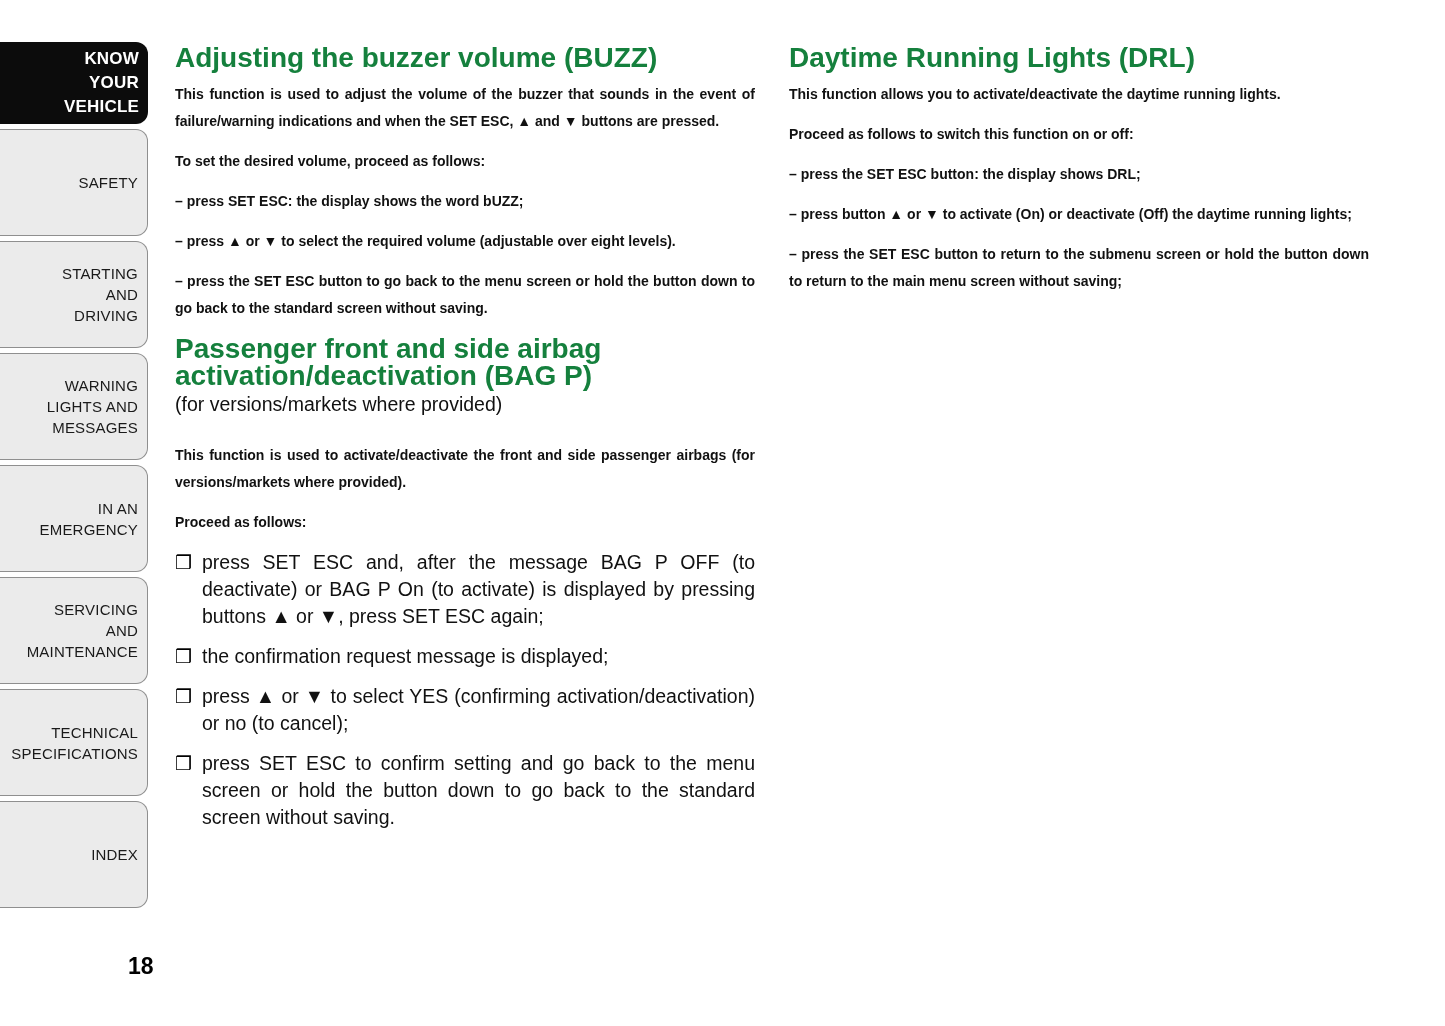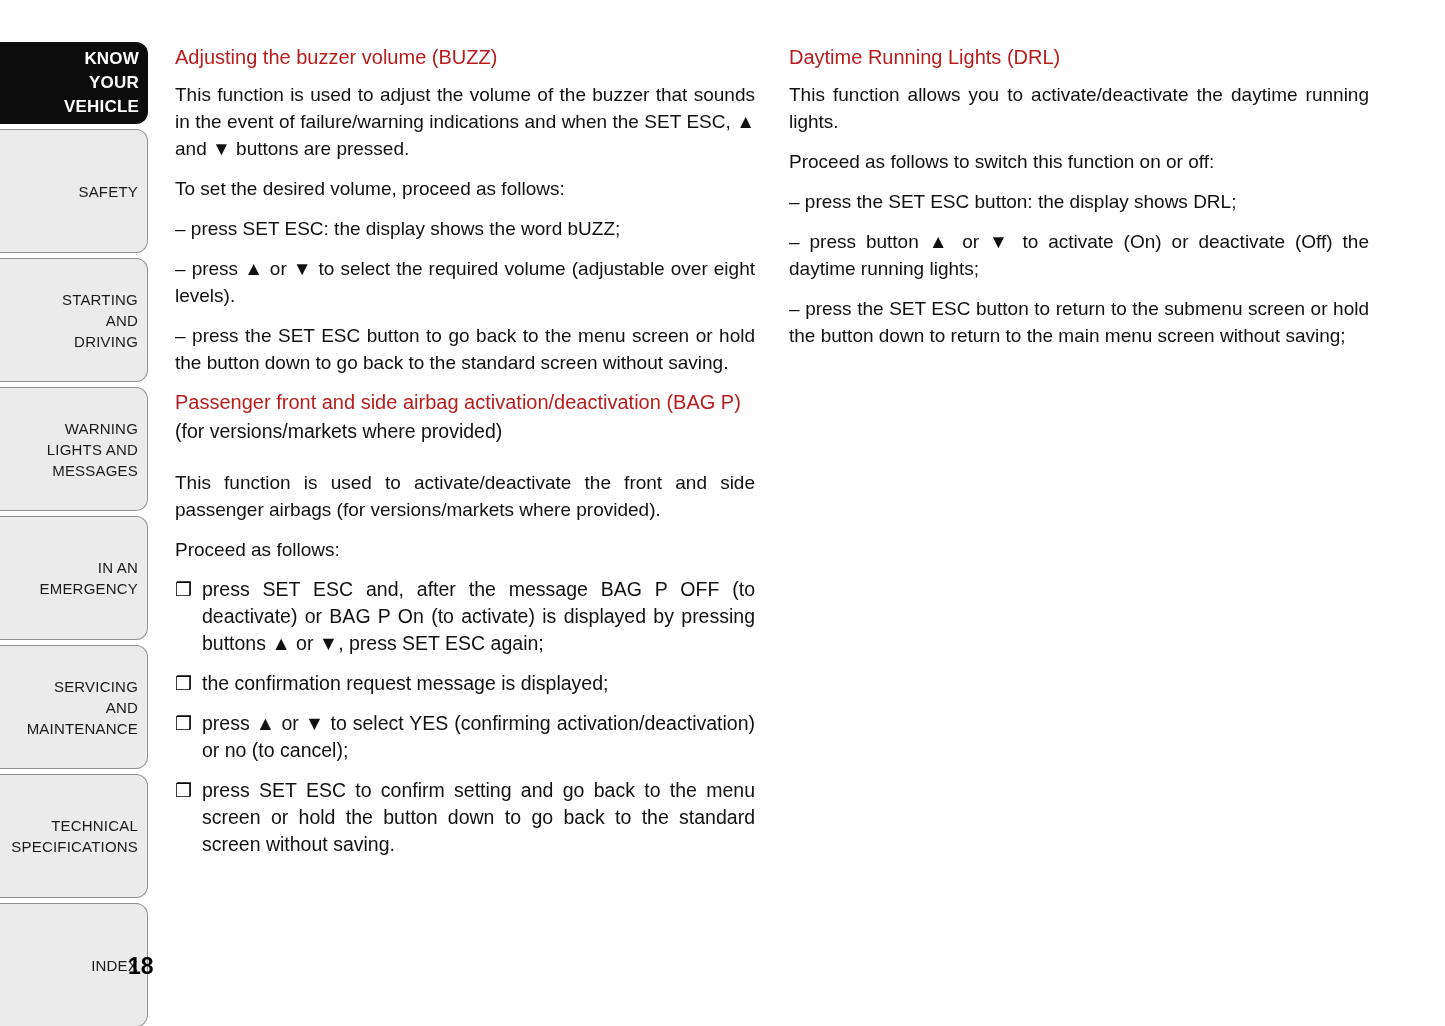--- a/index.html
+++ b/index.html
@@ -9,21 +9,21 @@
     font-family:"Liberation Sans", sans-serif;
     color:#111111;
     position:relative;
     overflow:hidden;
   }
 
   
   .sidebar { position:absolute; left:0; top:42px; width:150px; }
   .tab {
     width:148px;
-    height:124px;
+    height:107px;
     margin-bottom:5px;
     background:#ebebeb;
     border:1px solid #8f8f8f;
     border-left:none;
     border-radius:0 12px 12px 0;
     display:flex;
     align-items:center;
     justify-content:flex-end;
     padding-right:9px;
     cursor:pointer;
@@ -55,37 +55,38 @@
     font-weight:bold;
     color:#000;
   }
 
   
   .col { position:absolute; top:44px; width:580px; }
   .col-left  { left:175px; }
   .col-right { left:789px; }
 
   h2.section-heading {
-    font-size:20px;
-    font-weight:normal;
+    font-size:28px;
+    font-weight:bold;
     line-height:27px;
     margin-bottom:10px;
-    color:#b91c1c;
+    color:#15803d;
   }
   .subheading {
     font-size:19.5px;
     line-height:27px;
     margin-top:-8px;
     margin-bottom:24px;
   }
   p.body-text {
-    font-size:19px;
+    font-size:14px;
     line-height:27px;
     text-align:justify;
     margin-bottom:13px;
+    font-weight:bold;
   }
   .section-gap { }
 
   .bullet-item {
     display:flex;
     margin-bottom:13px;
   }
   .bullet-glyph {
     flex:none;
     width:27px;

